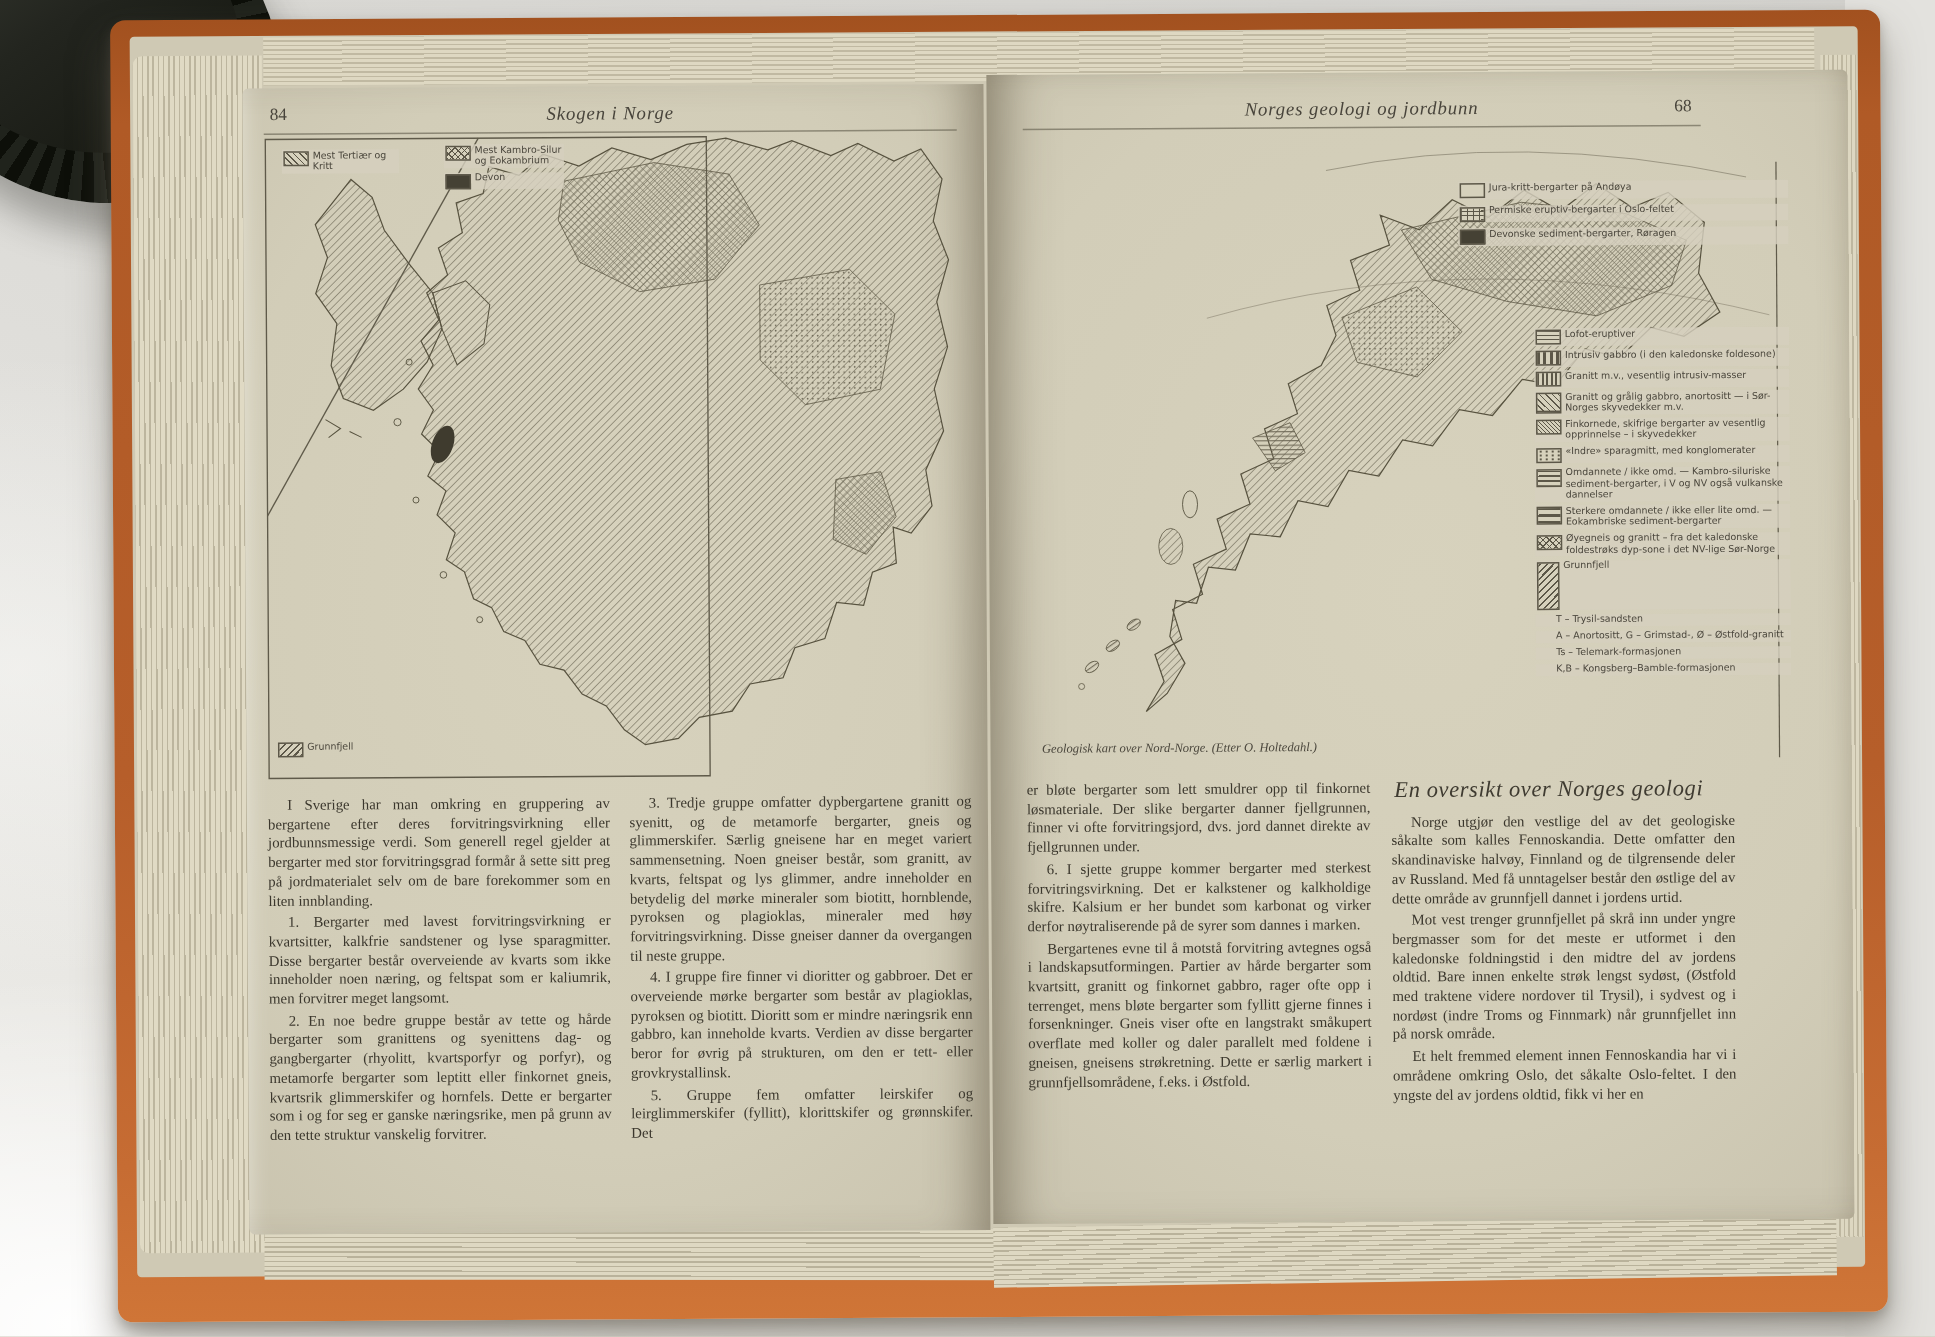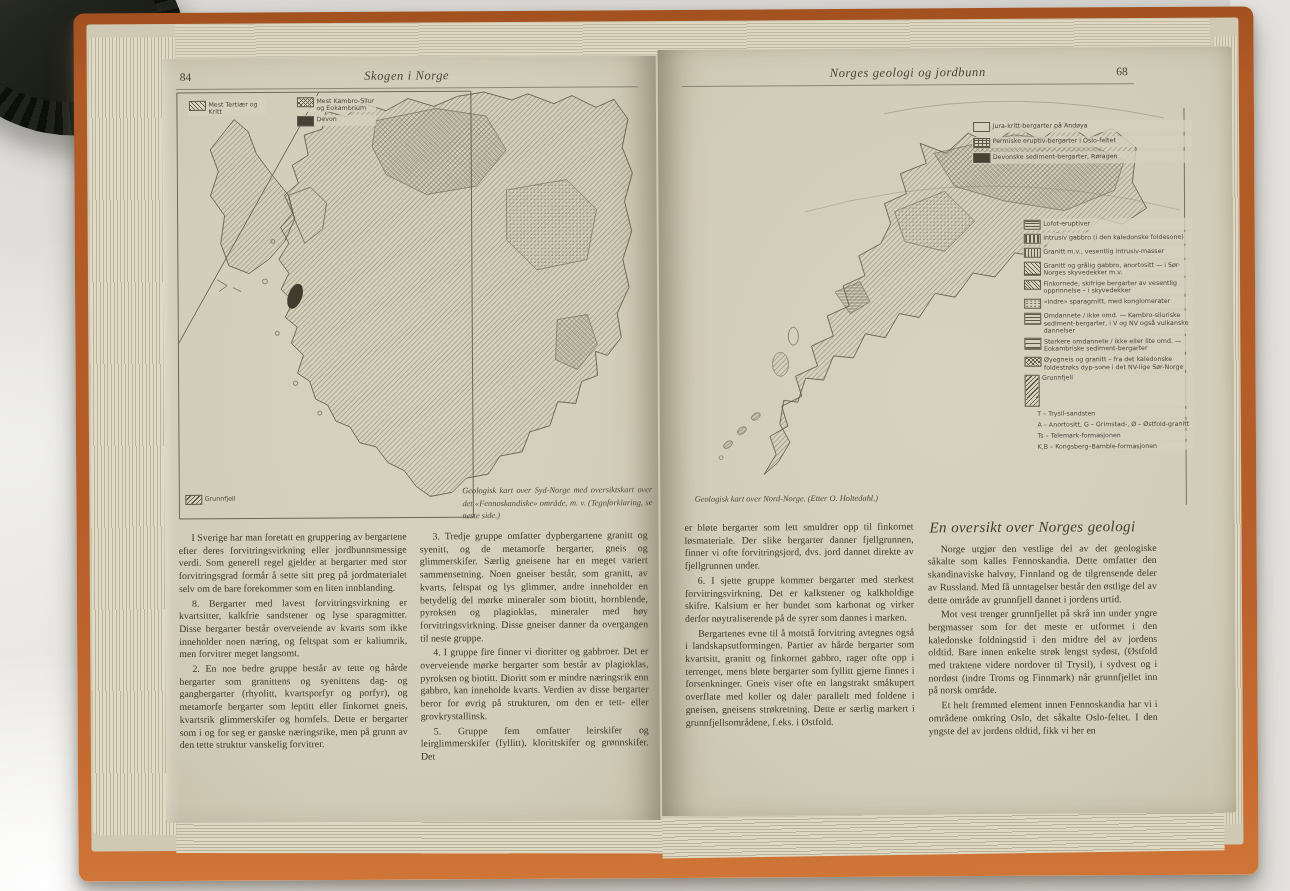--- a/index.html
+++ b/index.html
@@ -174,27 +174,26 @@
               <span class="sw" data-sw="solid"></span>
               <span class="lb">Devon</span>
             </div>
           </div>
         <div class="lg lg-basement">
             <div class="lg-row">
               <span class="sw" data-sw="gf"></span>
               <span class="lb">Grunnfjell</span>
             </div>
           </div>
-        <figcaption class="map-caption">Geologisk kart over Syd-Norge med oversiktskart over det «Fennoskandiske» område, m. v. (Tegnforklaring, se neste side.)</figcaption>
       </figure>
 
       <div class="cols">
         <div class="col">
-            <p>I Sverige har man foretatt en gruppering av bergartene efter deres forvitringsvirkning eller jordbunnsmessige verdi. Som generell regel gjelder at bergarter med stor forvitringsgrad formår å sette sitt preg på jordmaterialet selv om de bare forekommer som en liten innblanding.</p>
-            <p>8. Bergarter med lavest forvitringsvirkning er kvartsitter, kalkfrie sandstener og lyse sparagmitter. Disse bergarter består overveiende av kvarts som ikke inneholder noen næring, og feltspat som er kaliumrik, men forvitrer meget langsomt.</p>
+            <p>I Sverige har man omkring en gruppering av bergartene efter deres forvitringsvirkning eller jordbunnsmessige verdi. Som generell regel gjelder at bergarter med stor forvitringsgrad formår å sette sitt preg på jordmaterialet selv om de bare forekommer som en liten innblanding.</p>
+            <p>1. Bergarter med lavest forvitringsvirkning er kvartsitter, kalkfrie sandstener og lyse sparagmitter. Disse bergarter består overveiende av kvarts som ikke inneholder noen næring, og feltspat som er kaliumrik, men forvitrer meget langsomt.</p>
             <p>2. En noe bedre gruppe består av tette og hårde bergarter som granittens og syenittens dag- og gangbergarter (rhyolitt, kvartsporfyr og porfyr), og metamorfe bergarter som leptitt eller finkornet gneis, kvartsrik glimmerskifer og hornfels. Dette er bergarter som i og for seg er ganske næringsrike, men på grunn av den tette struktur vanskelig forvitrer.</p>
           </div>
         <div class="col">
             <p>3. Tredje gruppe omfatter dypbergartene granitt og syenitt, og de metamorfe bergarter, gneis og glimmerskifer. Særlig gneisene har en meget variert sammensetning. Noen gneiser består, som granitt, av kvarts, feltspat og lys glimmer, andre inneholder en betydelig del mørke mineraler som biotitt, hornblende, pyroksen og plagioklas, mineraler med høy forvitringsvirkning. Disse gneiser danner da overgangen til neste gruppe.</p>
             <p>4. I gruppe fire finner vi dioritter og gabbroer. Det er overveiende mørke bergarter som består av plagioklas, pyroksen og biotitt. Dioritt som er mindre næringsrik enn gabbro, kan inneholde kvarts. Verdien av disse bergarter beror for øvrig på strukturen, om den er tett- eller grovkrystallinsk.</p>
             <p>5. Gruppe fem omfatter leirskifer og leirglimmerskifer (fyllitt), klorittskifer og grønnskifer. Det</p>
           </div>
       </div>
     </div>
 

